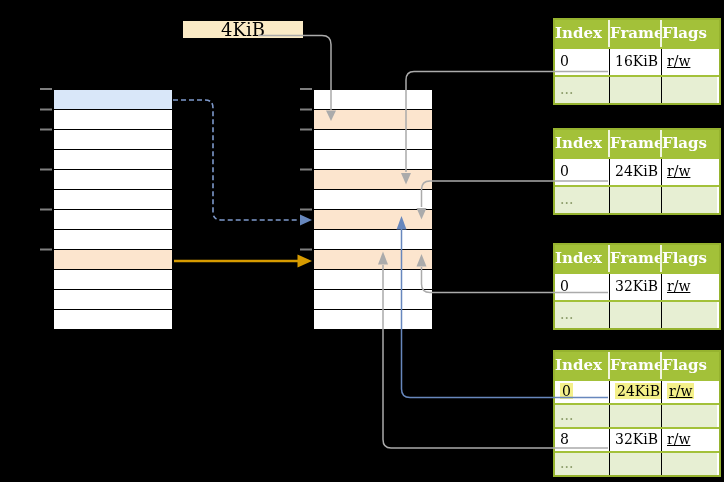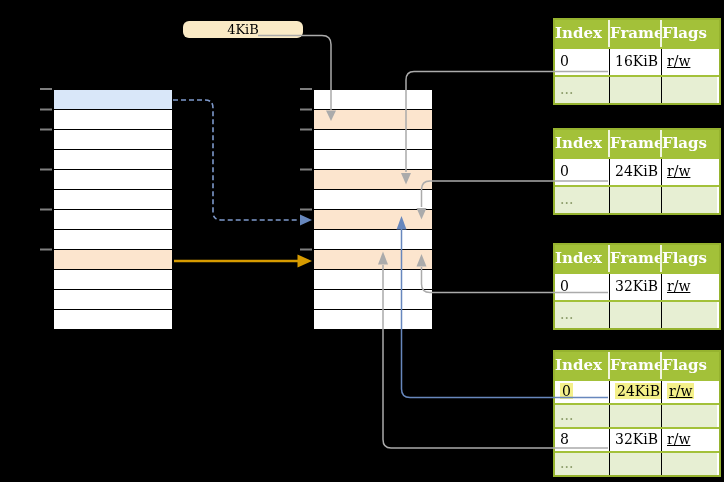--- a/index.html
+++ b/index.html
@@ -9,21 +9,21 @@
     font-family:"DejaVu Serif","Liberation Serif",serif;
     position:relative;
     overflow:hidden;
   }
   #canvas{position:absolute;left:0;top:0;width:724px;height:482px;}
 
   
   .labelbox{
     position:absolute;left:183px;top:21px;width:120px;height:17px;
     background:#FAEAC5;
-    text-align:center;line-height:18px;font-size:13px;color:#000;border-radius:6px;
+    text-align:center;line-height:18px;font-size:18px;color:#000;
   }
 
   
   .mem{
     position:absolute;top:89px;width:118px;
     border:1px solid #000;background:#fff;
   }
   #vm-col{left:53px;}
   #pm-col{left:313px;}
   .mrow{height:19px;border-bottom:1px solid #000;background:#fff;}

